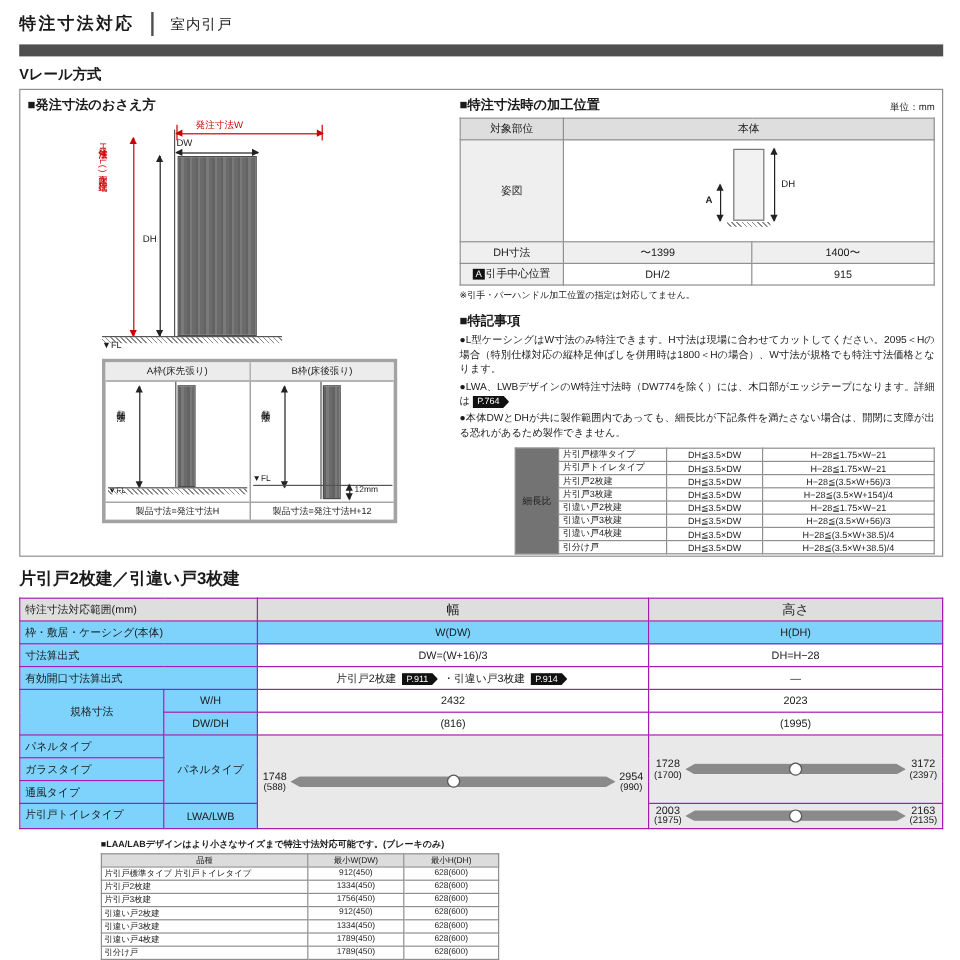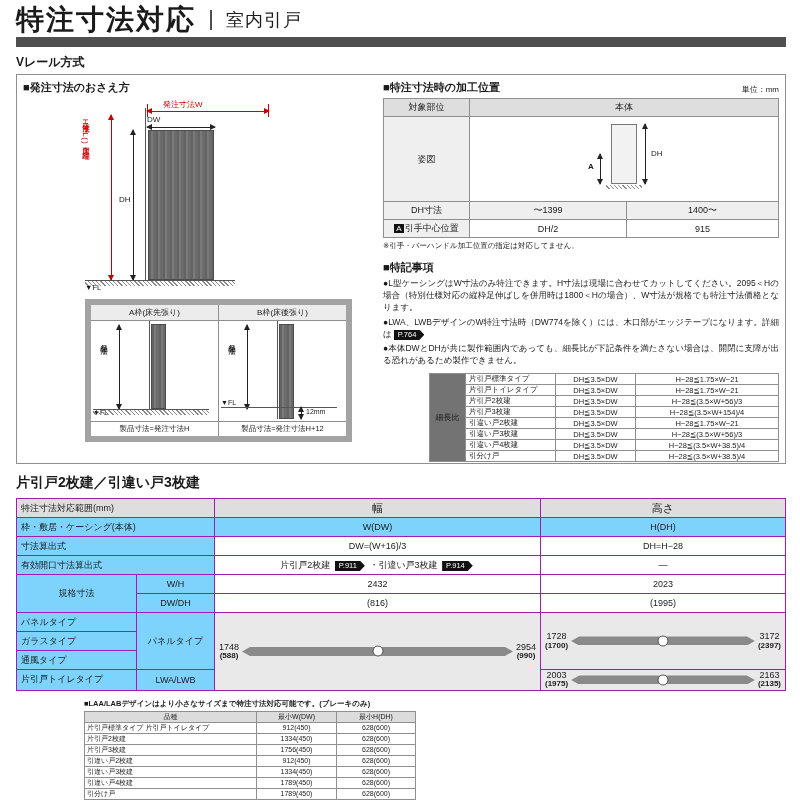--- a/index.html
+++ b/index.html
@@ -2,23 +2,23 @@
 <html><head>
 <meta charset="utf-8">
 <style>
   * { margin:0; padding:0; box-sizing:border-box; }
   html,body { width:800px; height:800px; }
   body { background:#ffffff; font-family:"Liberation Sans","DejaVu Sans",sans-serif; color:#1a1a1a; }
   .page { width:800px; height:800px; padding:6px 14px 0 16px; overflow:hidden; }
 
   
   .hdr { display:flex; align-items:center; gap:14px; height:28px; }
-  .hdr-title { font-size:28px; font-weight:bold; letter-spacing:2px; }
+  .hdr-title { font-size:14px; font-weight:bold; letter-spacing:2px; }
   .hdr-div { width:2px; height:20px; background:#4f4f4f; }
-  .hdr-sub { font-size:18px; letter-spacing:1px; }
+  .hdr-sub { font-size:12px; letter-spacing:1px; }
   .dark-bar { height:10px; background:#4f4f4f; margin-top:3px; }
   .rail-label { font-size:12px; font-weight:bold; margin:7px 0 3px; }
 
   .main-box { border:1px solid #8f8f8f; height:390px; display:flex; padding:5px 6px; }
   .sec-h { font-size:11px; font-weight:bold; }
   .od-col { width:352px; flex:none; }
   .right-col { flex:1; padding-left:8px; min-width:0; }
 
   
   .lbl { position:absolute; font-size:8px; white-space:nowrap; }
@@ -38,21 +38,21 @@
     border-left:3px solid transparent; border-right:3px solid transparent; border-top:6px solid currentColor; }
   .tick { position:absolute; background:#cc0000; width:1px; }
   .vline { position:absolute; width:1px; background:#555; }
   .hline { position:absolute; height:1px; background:#555; }
   .hatch { position:absolute; background:repeating-linear-gradient(45deg, transparent 0 2px, #8a8a8a 2px 3px); }
   .door { position:absolute; border:1px solid #4c4c4c;
     background:repeating-linear-gradient(90deg,#636363 0 2px,#7a7a7a 2px 4px,#6b6b6b 4px 7px); }
   .vtext { position:absolute; writing-mode:vertical-rl; text-orientation:mixed; font-size:7.5px; line-height:1.25; letter-spacing:0.5px; white-space:nowrap; }
 
   .od-diagram { position:relative; height:196px; margin-top:4px; }
-  .frames { display:flex; margin:4px 0 0 62px; width:267px; border:6px solid #a3a3a3; }
+  .frames { display:flex; margin:4px 0 0 62px; width:246px; border:3px solid #a3a3a3; }
   .frame { flex:1; min-width:0; }
   .frame + .frame { border-left:1px solid #8f8f8f; }
   .frame-title { font-size:8px; text-align:center; background:#ececec; border-bottom:1px solid #8f8f8f; padding:2px 0; }
   .frame-body { position:relative; height:100px; overflow:hidden; }
   .frame-formula { font-size:7.5px; text-align:center; border-top:1px solid #8f8f8f; padding:2px 0; }
 
   
   .mach-head { display:flex; justify-content:space-between; align-items:flex-end; }
   .unit { font-size:8px; }
   table { border-collapse:collapse; }
@@ -85,21 +85,21 @@
   .spec-table { width:100%; font-size:9px; table-layout:fixed; }
   .spec-table td { border:1px solid #a21caf; padding:1px 4px; height:19px; }
   .c { text-align:center; }
   .gray { background:#dedede; }
   .lite { background:#7dd3fc; }
   .col-head { font-size:11px; }
   .barcell { background:#e9e9e9; padding:0 5px; }
   .range-bar { display:flex; align-items:center; gap:3px; }
   .rb-lab { display:flex; flex-direction:column; align-items:center; line-height:1.05; flex:none; }
   .rb-main { font-size:9px; }
-  .rb-sub { font-size:8px;font-weight:bold; }
+  .rb-sub { font-size:8px; }
   .rb-track { flex:1; position:relative; height:13px; }
   .rb-track::before { content:""; position:absolute; left:0; right:0; top:2px; bottom:2px; background:#8a8a8a;
     clip-path:polygon(0 50%, 8px 0, calc(100% - 8px) 0, 100% 50%, calc(100% - 8px) 100%, 8px 100%); }
   .rb-node { position:absolute; left:50%; top:50%; transform:translate(-50%,-50%); width:11px; height:11px; background:#fff; border:1px solid #555; border-radius:50%; }
 
   
   .min-wrap { margin:8px 0 0 68px; width:332px; }
   .min-h { font-size:7.5px; font-weight:bold; }
   .min-table { width:100%; font-size:7px; margin-top:2px; }
   .min-table th, .min-table td { border:1px solid #8f8f8f; padding:0 2px; }

